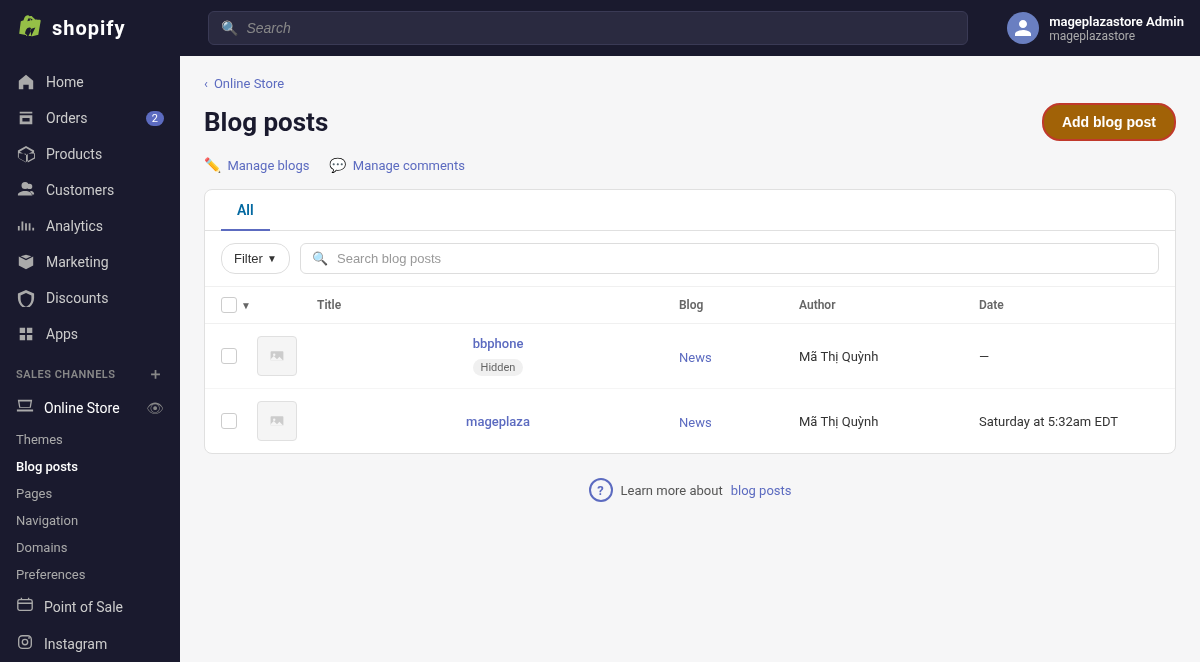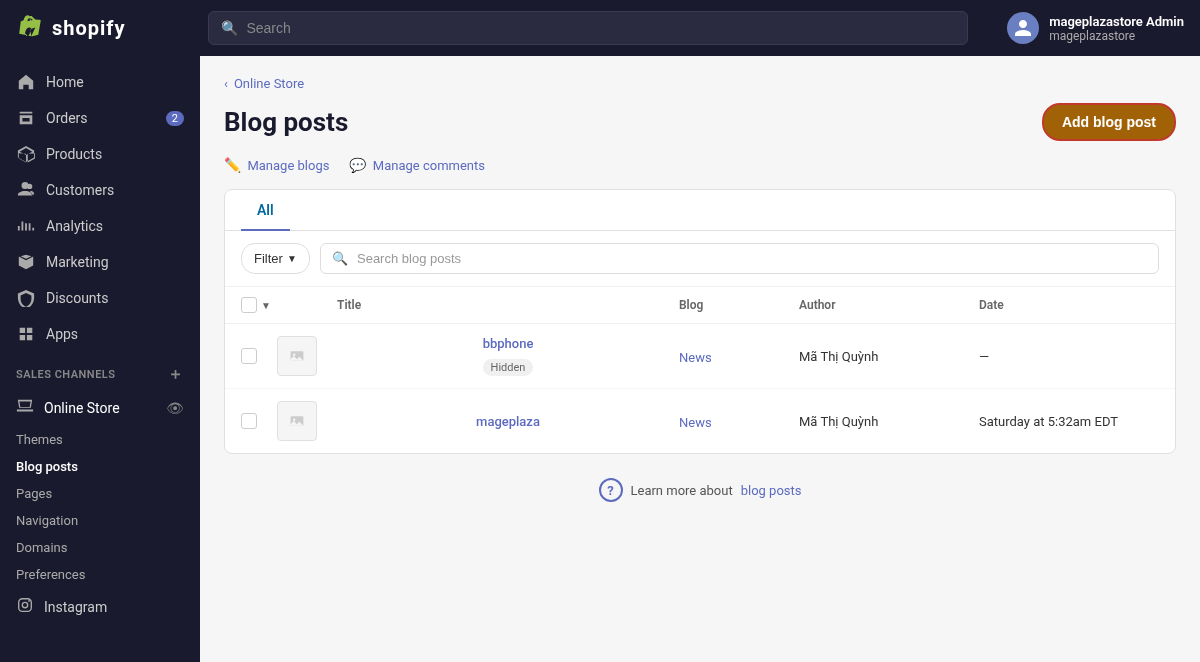--- a/index.html
+++ b/index.html
@@ -3,34 +3,34 @@
   <meta charset="utf-8">
   <style>
     * { box-sizing: border-box; margin: 0; padding: 0; }
     body { font-family: -apple-system, BlinkMacSystemFont, 'Segoe UI', Roboto, sans-serif; background: #f6f6f7; display: flex; flex-direction: column; height: 662px; overflow: hidden; }
 
     
     .topbar { background: #1a1a2e; display: flex; align-items: center; height: 56px; padding: 0 16px; gap: 12px; flex-shrink: 0; }
     .topbar-logo { display: flex; align-items: center; gap: 8px; color: white; font-weight: 700; font-size: 18px; min-width: 180px; }
     .shopify-logo-icon { width: 28px; height: 28px; }
     .search-bar { flex: 1; max-width: 760px; background: #2a2a40; border: 1px solid #3a3a55; border-radius: 6px; display: flex; align-items: center; padding: 0 12px; gap: 8px; height: 34px; }
-    .search-bar input { background: transparent; border: none; outline: none; color: #ccc; font-size: 14px; flex: 1; }
+    .search-bar input { background: transparent; border: none; outline: none; color: #ccc; font-size: 14px; flex: 1; font-style: italic; }
     .search-bar input::placeholder { color: #888; }
     .search-icon-top { color: #888; font-size: 14px; }
     .topbar-right { margin-left: auto; display: flex; align-items: center; gap: 10px; color: white; }
     .avatar-circle { width: 32px; height: 32px; border-radius: 50%; background: #6a7fc1; display: flex; align-items: center; justify-content: center; color: white; font-size: 16px; }
     .admin-info { display: flex; flex-direction: column; }
     .admin-name { font-size: 13px; font-weight: 600; color: white; }
     .admin-store { font-size: 12px; color: #aaa; }
 
     
     .layout { display: flex; flex: 1; overflow: hidden; }
 
     
-    .sidebar { width: 200px; background: #1a1a2e; color: #ccc; display: flex; flex-direction: column; overflow-y: auto; flex-shrink: 0; }
+    .sidebar { width: 180px; background: #1a1a2e; color: #ccc; display: flex; flex-direction: column; overflow-y: auto; flex-shrink: 0; }
     .sidebar-nav { padding: 8px 0; flex: 1; }
     .sidebar-item { display: flex; align-items: center; gap: 10px; padding: 8px 16px; cursor: pointer; font-size: 14px; color: #ccc; position: relative; }
     .sidebar-item .icon { width: 20px; height: 20px; display: flex; align-items: center; justify-content: center; flex-shrink: 0; }
     .badge { background: #5c6bc0; color: white; border-radius: 10px; font-size: 11px; padding: 1px 6px; margin-left: auto; }
     .section-header { padding: 12px 16px 4px; font-size: 11px; font-weight: 600; color: #888; text-transform: uppercase; letter-spacing: 0.5px; display: flex; align-items: center; justify-content: space-between; }
     .section-header .plus-icon { color: #888; cursor: pointer; font-size: 16px; }
     .sub-items { }
     .sub-item { padding: 6px 16px; font-size: 13px; color: #aaa; cursor: pointer; display: flex; align-items: center; gap: 4px; }
     .sub-item.active { color: white; font-weight: 500; }
     .sidebar-channel-item { display: flex; align-items: center; gap: 10px; padding: 8px 16px; cursor: pointer; font-size: 14px; color: #ccc; }
@@ -207,20 +207,29 @@
           <span>Domains</span>
         </div>
         <div class="sub-item">
           <span>Preferences</span>
         </div>
       </div>
 
       <div class="sidebar-channel-item">
         <span class="icon">
           <svg viewBox="0 0 20 20" fill="#aaa" width="18" height="18">
+              <rect x="2" y="4" width="16" height="12" rx="2" fill="none" stroke="#aaa" stroke-width="1.5"></rect>
+              <path d="M6 4V2M14 4V2M2 8h16" stroke="#aaa" stroke-width="1.5"></path>
+            </svg>
+        </span>
+        <span>Point of Sale</span>
+      </div>
+      <div class="sidebar-channel-item">
+        <span class="icon">
+          <svg viewBox="0 0 20 20" fill="#aaa" width="18" height="18">
               <rect x="3" y="3" width="14" height="14" rx="4" fill="none" stroke="#aaa" stroke-width="1.5"></rect>
               <circle cx="10" cy="10" r="3" fill="none" stroke="#aaa" stroke-width="1.5"></circle>
               <circle cx="14.5" cy="5.5" r="1" fill="#aaa"></circle>
             </svg>
         </span>
         <span>Instagram</span>
       </div>
 
     </div>
 

